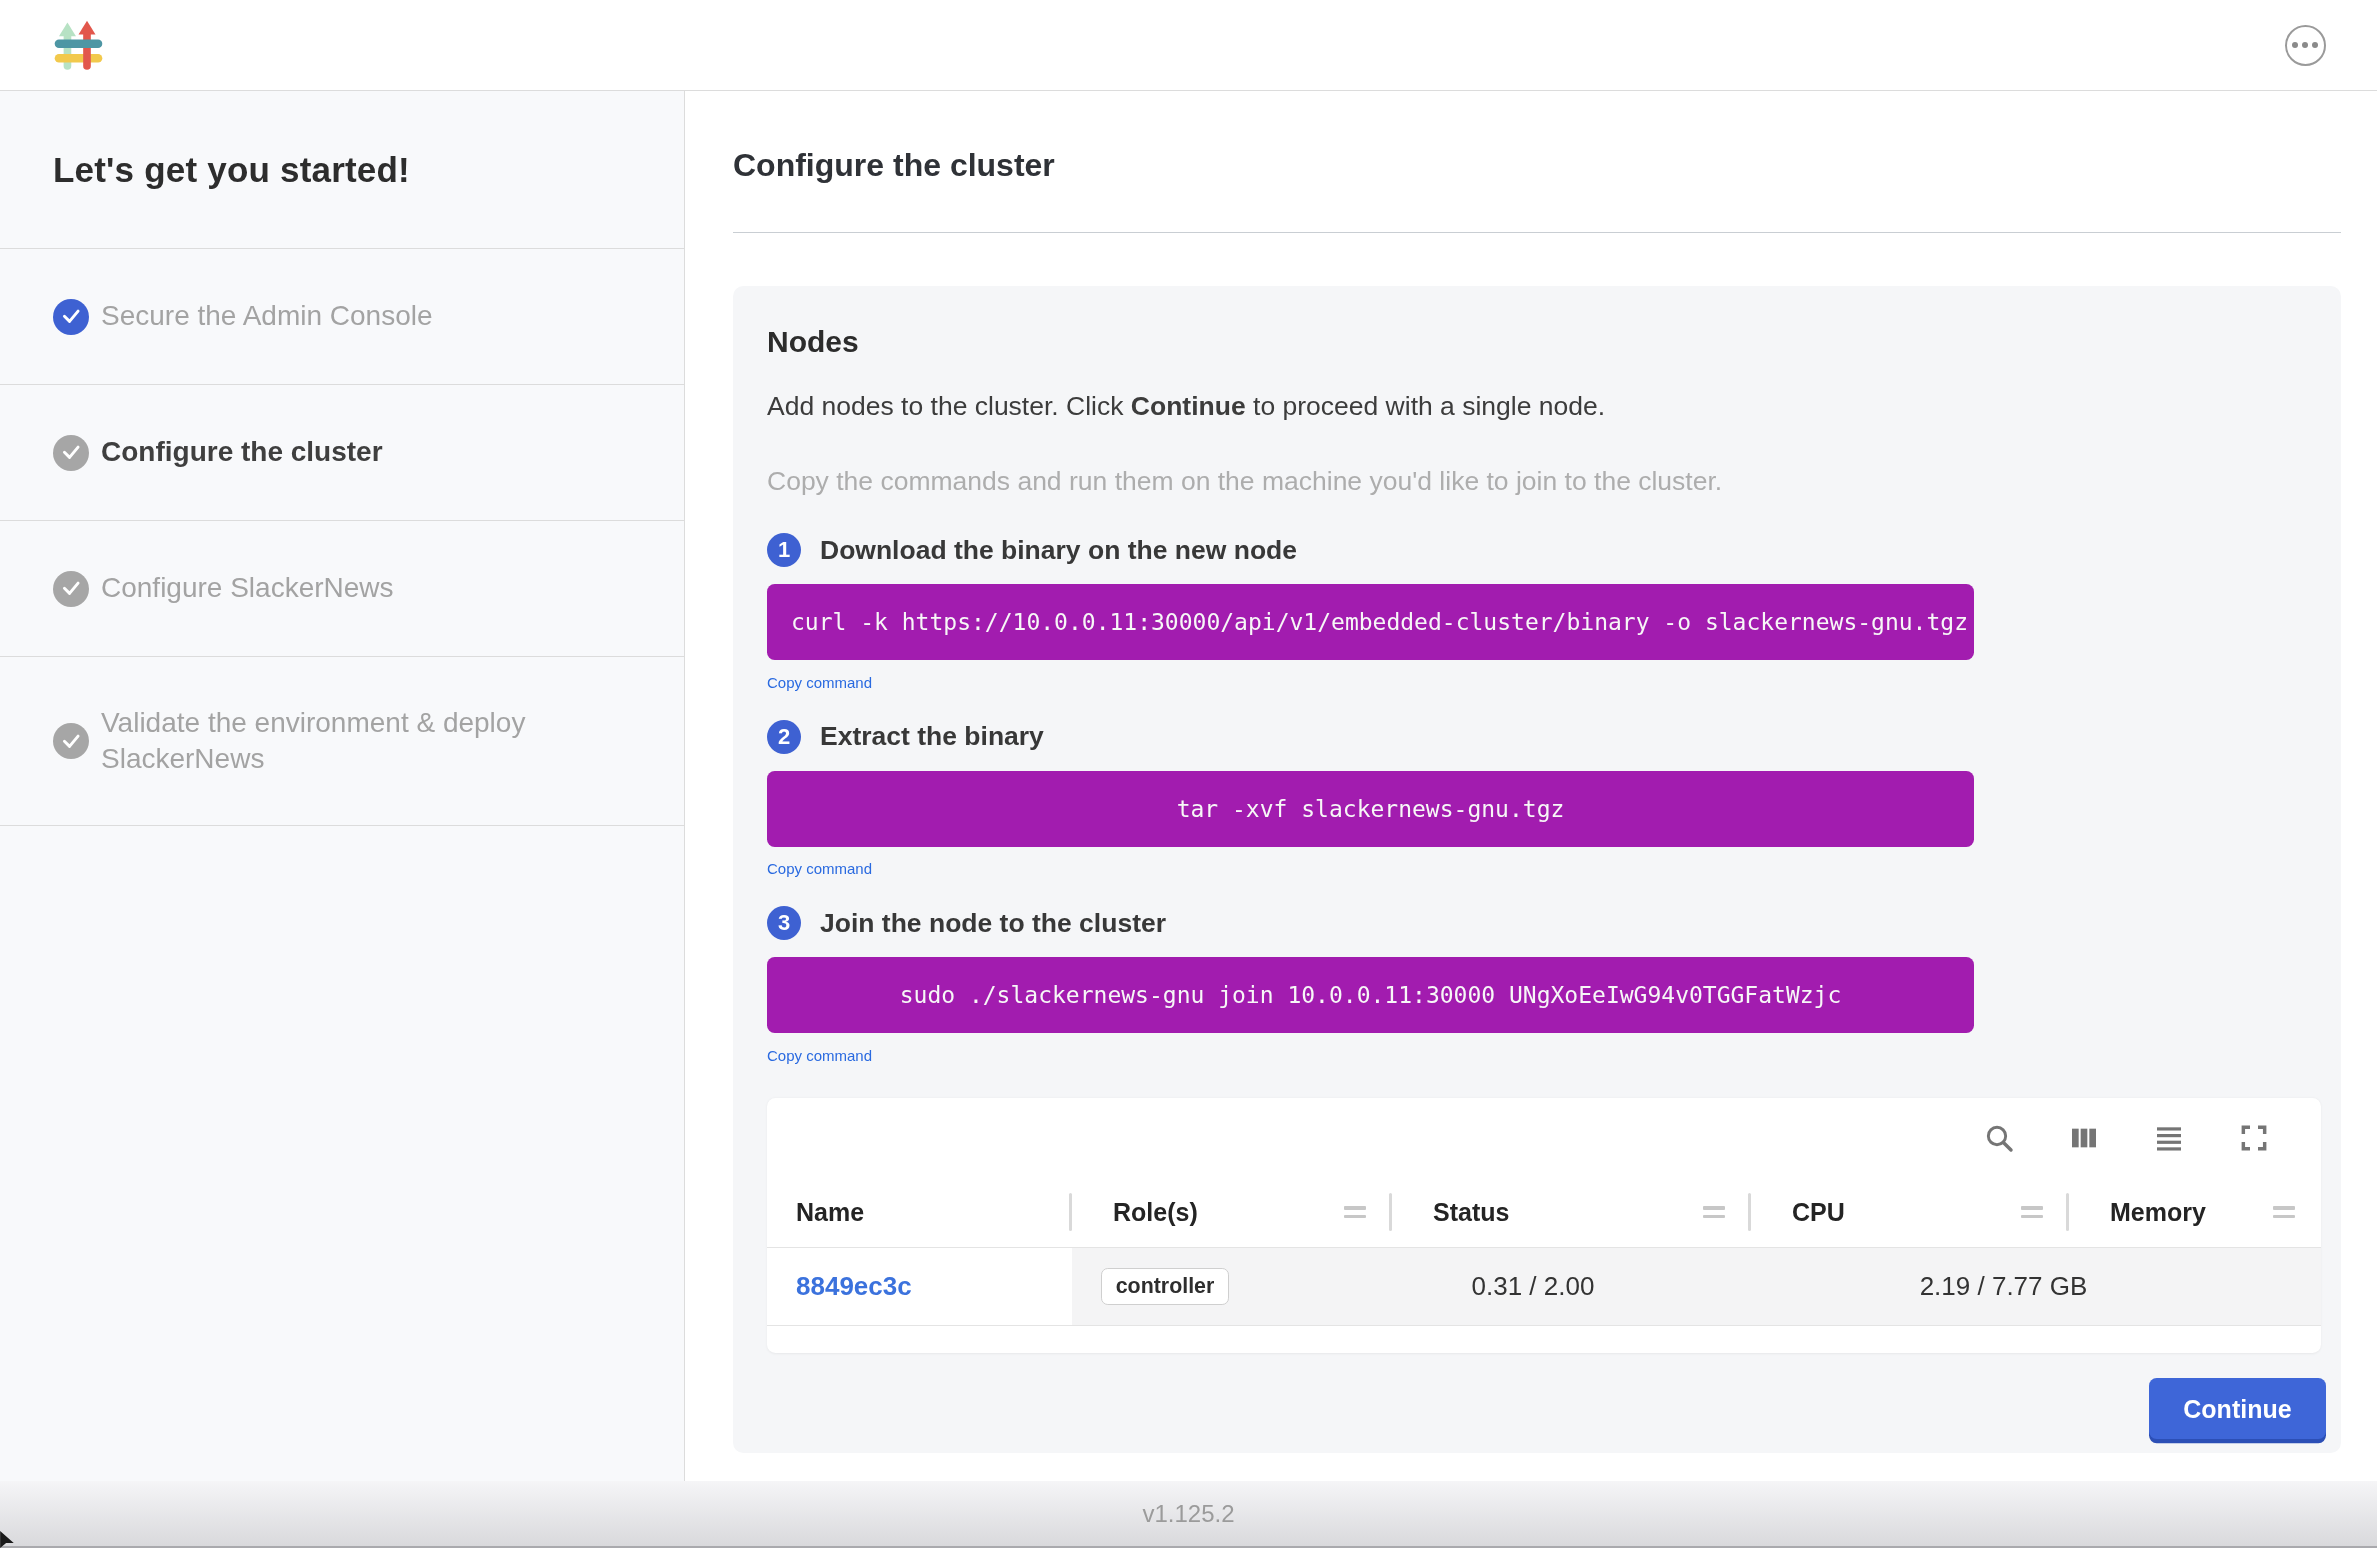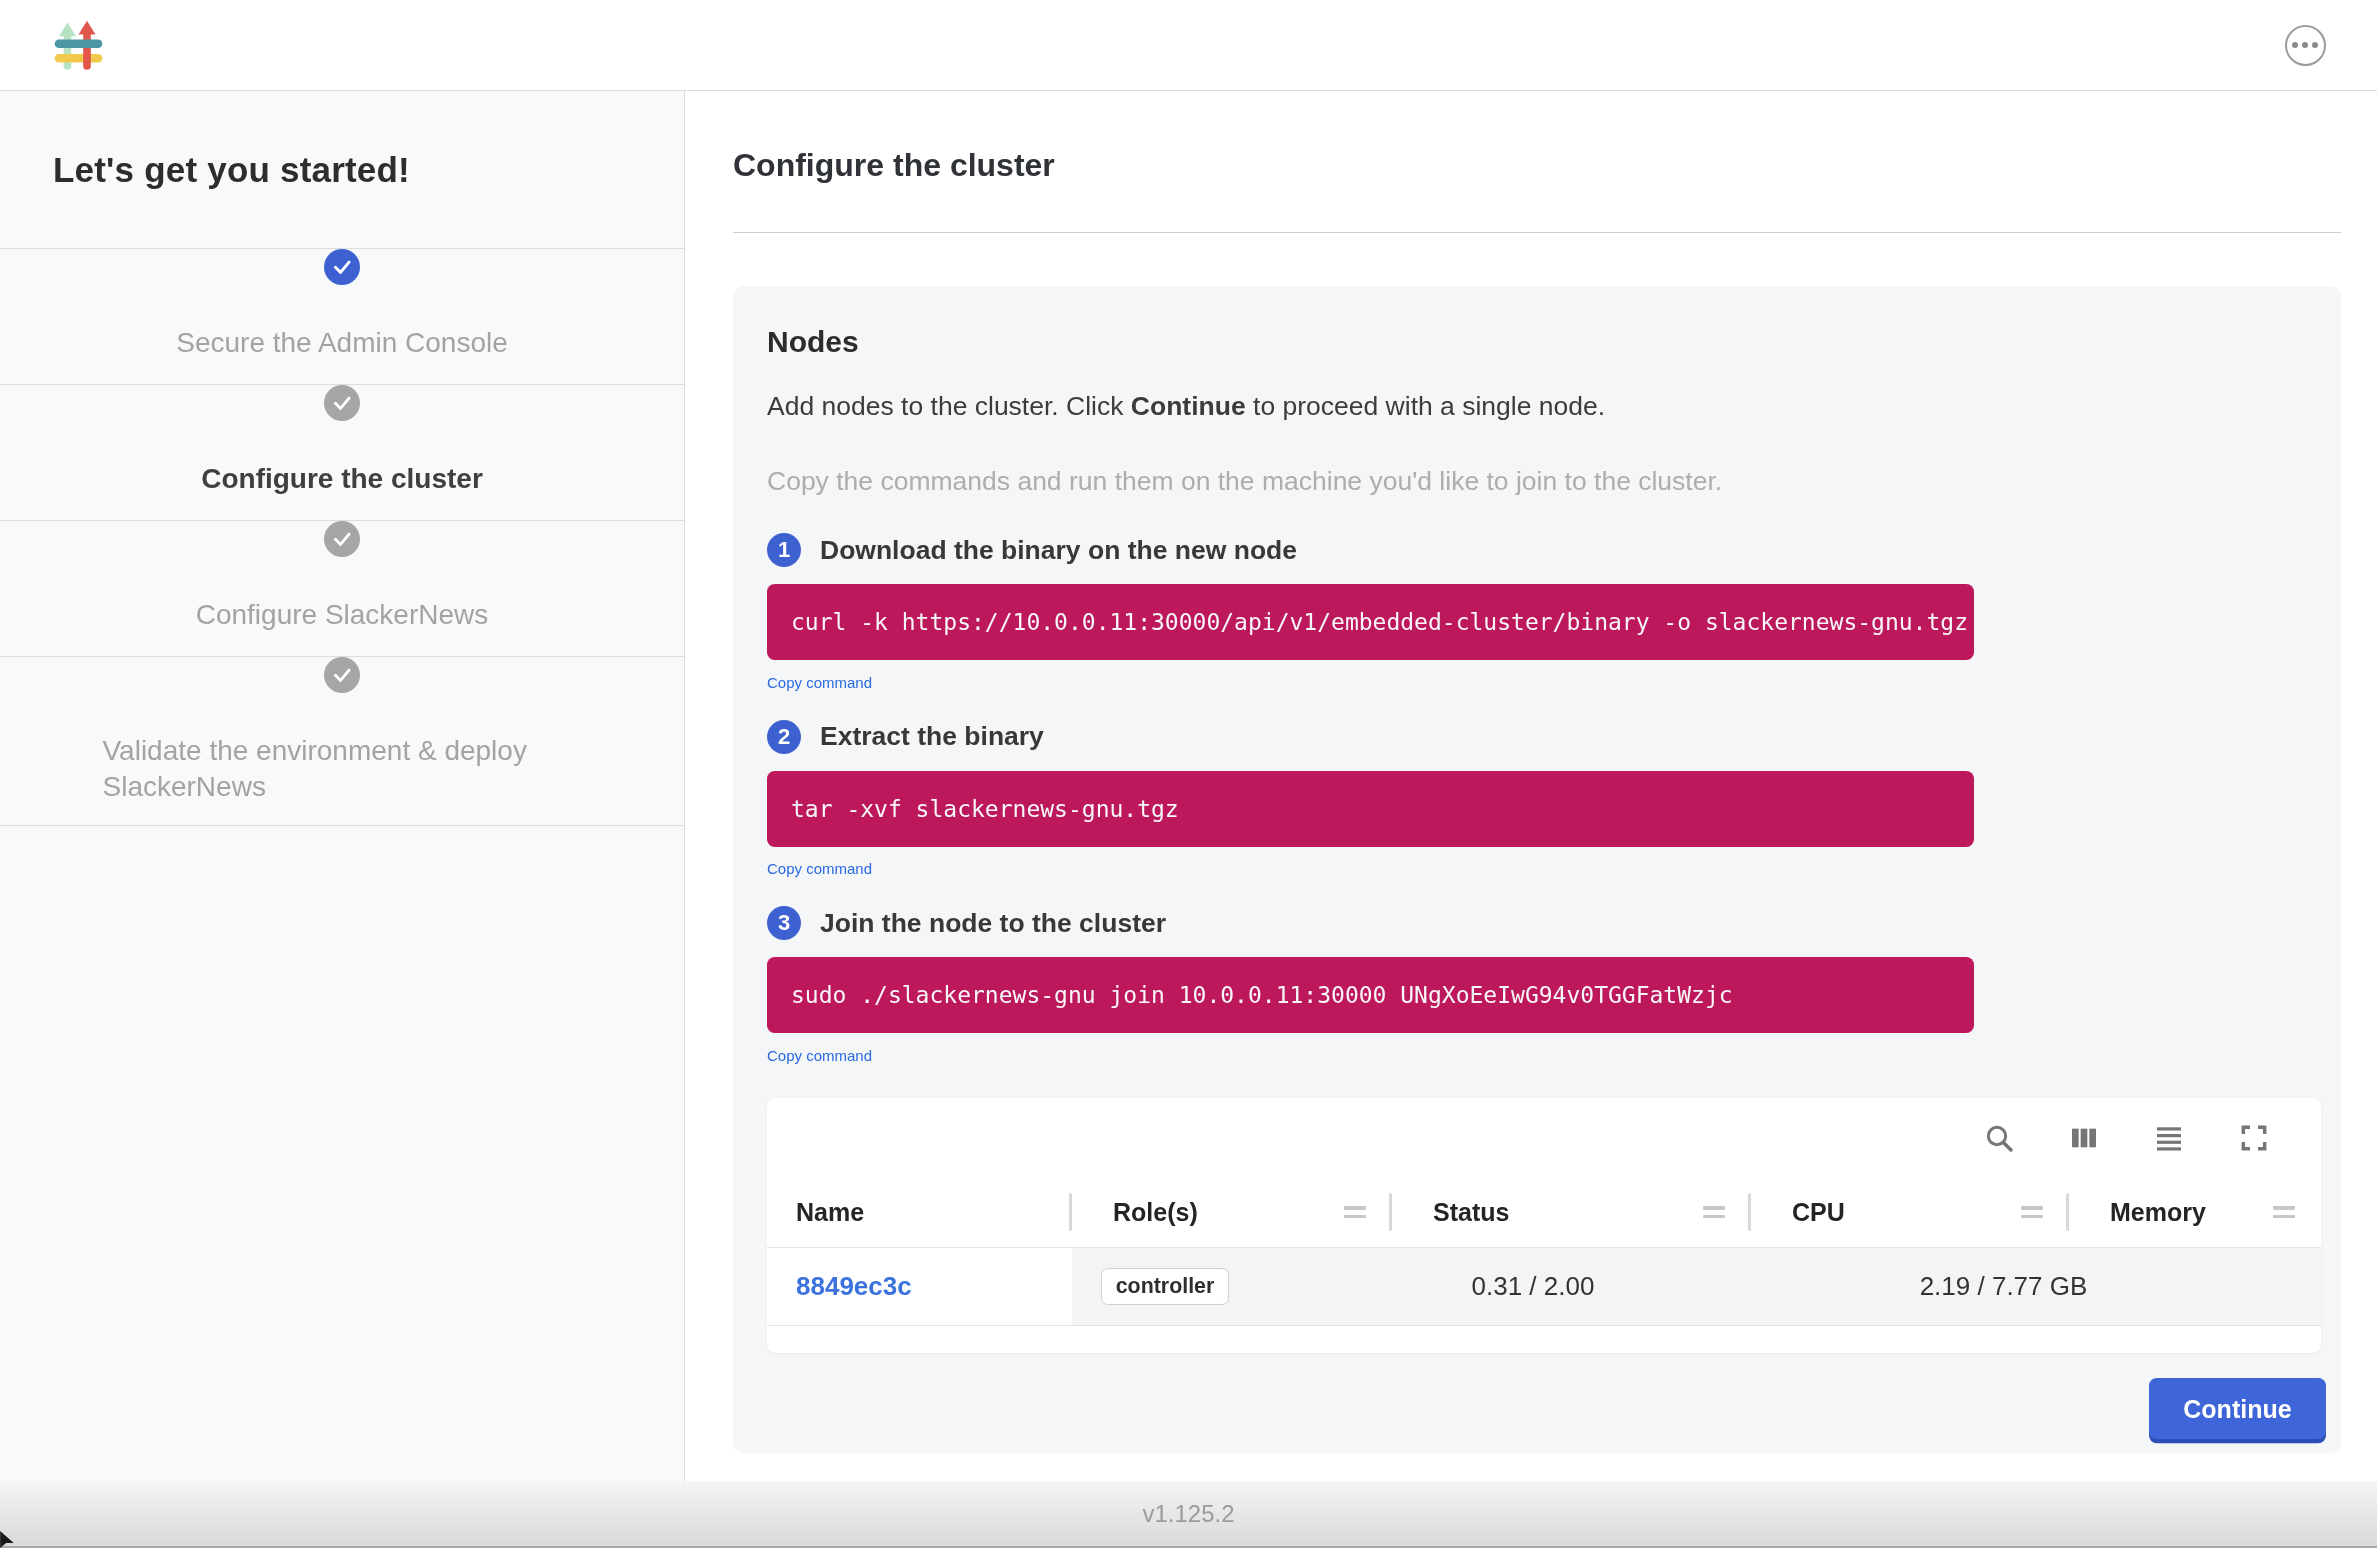--- a/index.html
+++ b/index.html
@@ -28,22 +28,22 @@
   .sidebar {
     width:685px; flex:0 0 auto; background:#f8f9fb;
     border-right:1.7px solid #dcdcdc;
   }
   .sidebar-header {
     height:158px; display:flex; align-items:center; padding:0 53px;
     border-bottom:1.7px solid #dcdcdc;
   }
   .sidebar-title { font-size:35px; font-weight:bold; color:#2d2d2d; letter-spacing:0.2px; }
   .step-item {
-    display:flex; align-items:center; gap:40px; padding:0 53px;
-    border-bottom:1.7px solid #dcdcdc; cursor:pointer;flex-direction:column;
+    display:flex; align-items:center; gap:12px; padding:0 53px;
+    border-bottom:1.7px solid #dcdcdc; cursor:pointer;
   }
   .step-item.h158 { height:136px; }
   .step-item.h196 { height:169px; }
   .step-check {
     width:36px; height:36px; border-radius:50%; flex:0 0 auto;
     display:flex; align-items:center; justify-content:center;
   }
   .step-check.done { background:#3e61d2; }
   .step-check.todo { background:#a6a6a6; }
   .step-label { font-size:28px; color:#a3a3a3; line-height:1.3; }
@@ -61,23 +61,23 @@
   .intro b { font-weight:bold; }
   .hint { margin-top:44px; font-size:26.5px; color:#adadad; }
   .cmd-step-head { margin-top:36px; display:flex; align-items:center; gap:19px; }
   .num-badge {
     width:34px; height:34px; border-radius:50%; background:#3e61d2; color:#fff;
     font-size:22px; font-weight:bold; display:flex; align-items:center; justify-content:center;
     flex:0 0 auto;
   }
   .cmd-step-title { font-size:26.5px; font-weight:bold; color:#383838; }
   .code-box {
-    margin-top:17px; width:1207px; background:#be185d; border-radius:7.7px;
+    margin-top:17px; width:1207px; background:#a21caf; border-radius:7.7px;
     padding:25px 24px; color:#f7f7f7;
-    font-family:"DejaVu Sans Mono", monospace; font-size:23px; white-space:nowrap; overflow:hidden;
+    font-family:"DejaVu Sans Mono", monospace; font-size:23px; white-space:nowrap; overflow:hidden;text-align:center;
   }
   .copy-link {
     display:inline-block; margin-top:13.7px; font-size:15px; color:#2a6ae0;
     text-decoration:none; cursor:pointer;
   }
   
   .table-panel {
     margin-top:34px; width:1554px; background:#fff; border-radius:8.5px;
     box-shadow:0 0.9px 2.6px rgba(0,0,0,.06); overflow:hidden;
   }

